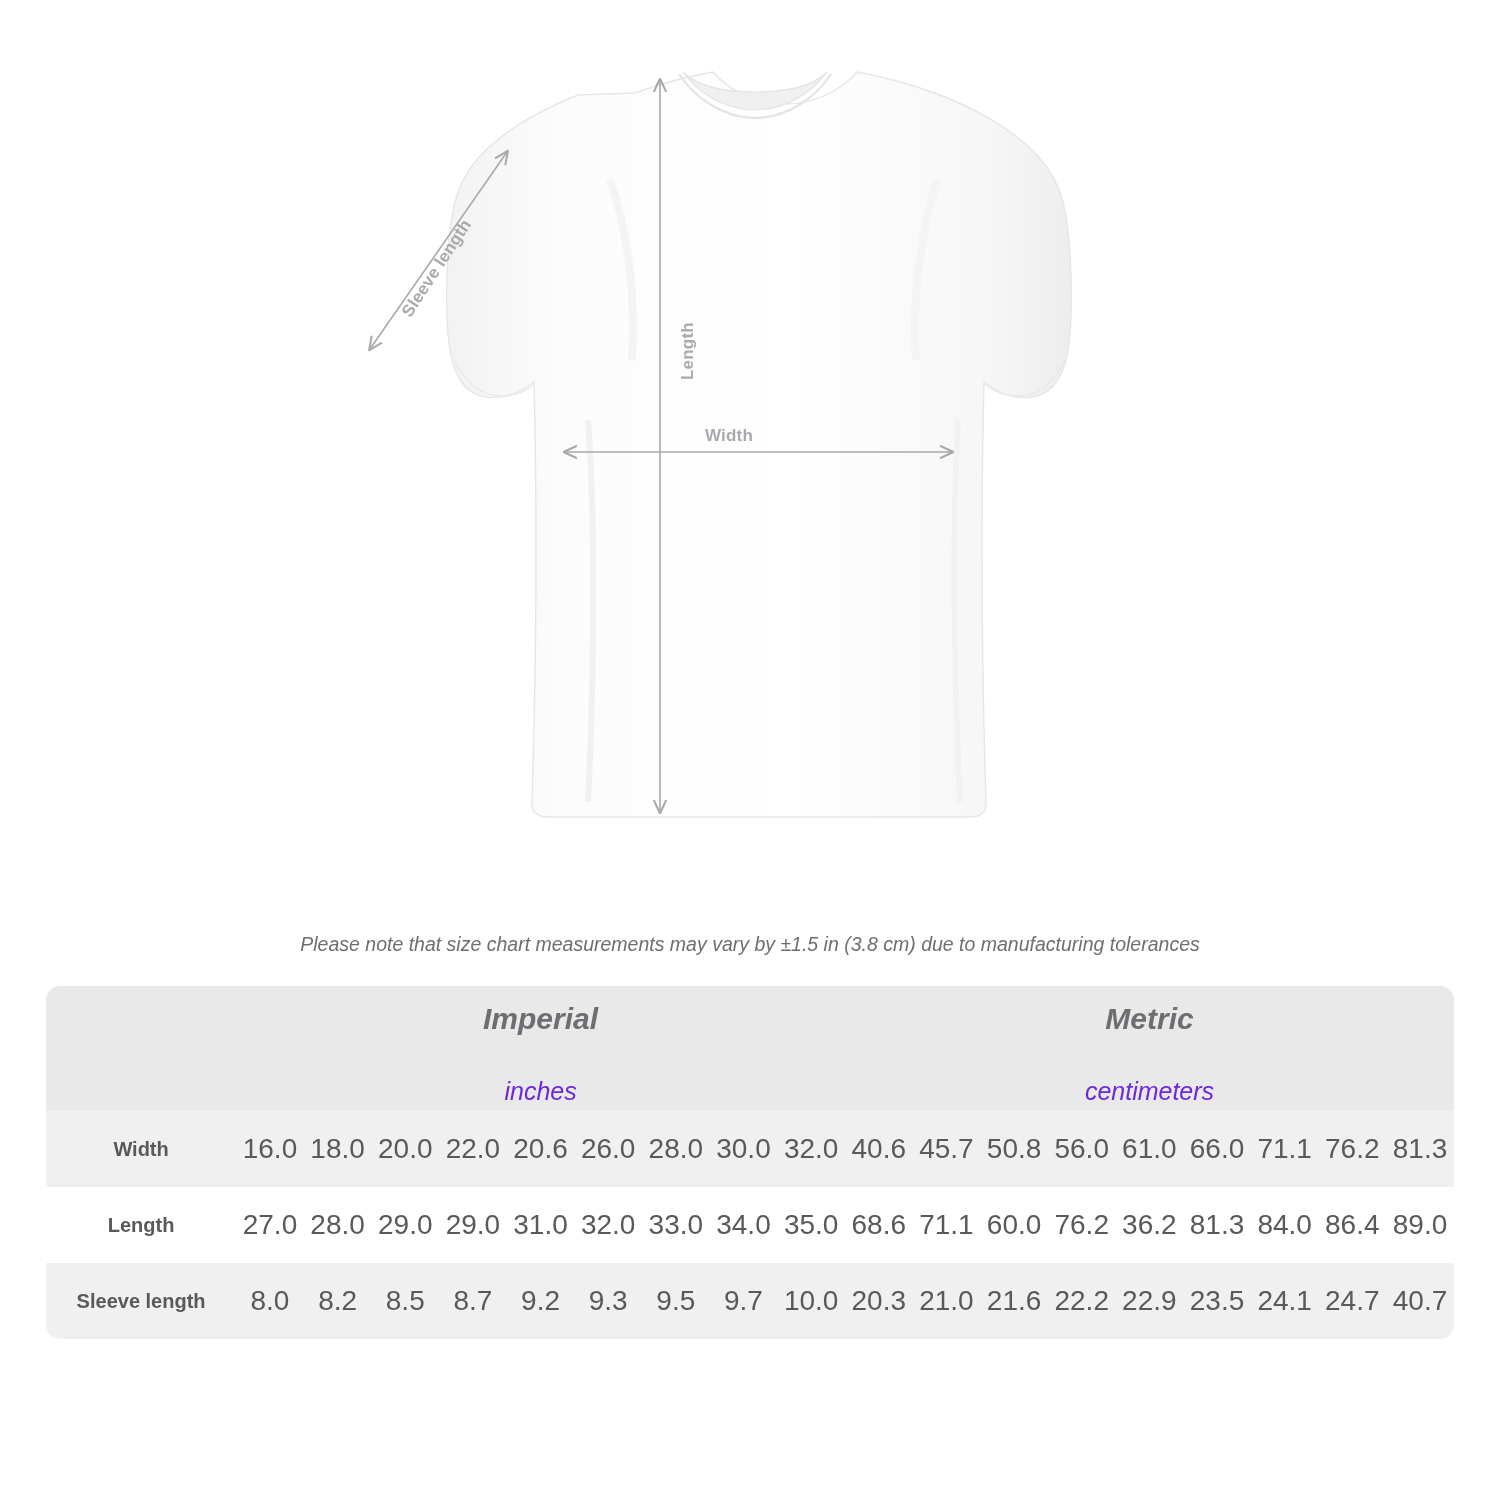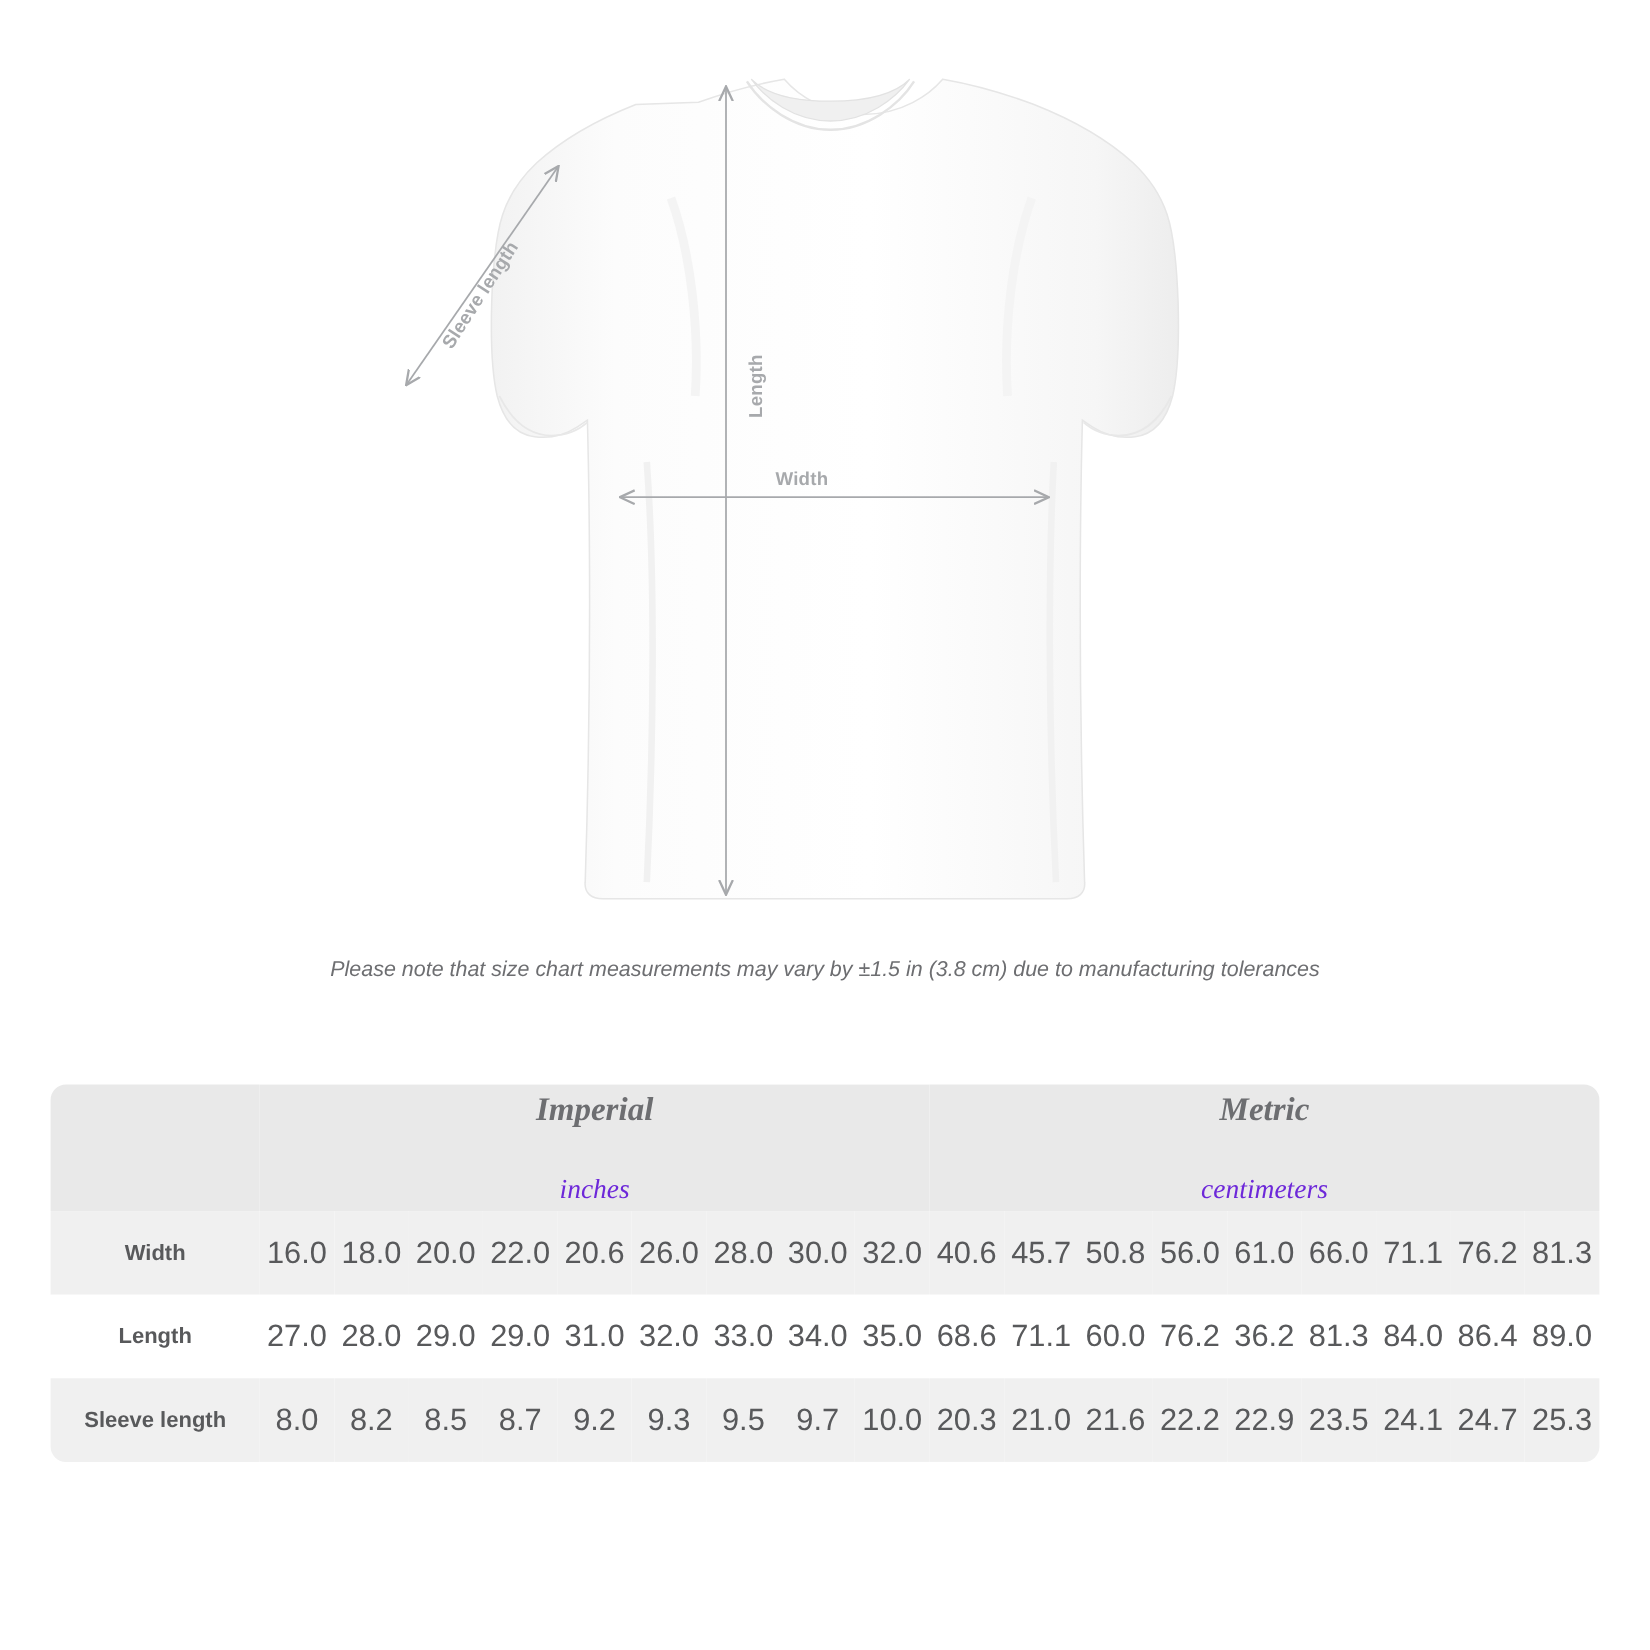--- a/index.html
+++ b/index.html
@@ -46,21 +46,21 @@
     transform-origin: left top;
   }
   .dim-label.diagonal {
     transform: rotate(-57deg);
     transform-origin: left top;
   }
 
   
   .note {
     position: absolute;
-    top: 870px;
+    top: 933px;
     left: 0;
     width: 1500px;
     text-align: center;
     font-style: italic;
     font-size: 19.5px;
     color: #6d6e71;
   }
 
   
   .table-wrap {
@@ -77,22 +77,21 @@
   }
   table.size-chart td, table.size-chart th {
     border: none;
     text-align: center;
     vertical-align: middle;
   }
 
   .unit-head {
     background: #e9e9e9;
     height: 108px;
-    padding-top: 6px;
-    font-family: Liberation Serif, serif;
+    padding-top: 16px;
   }
   .unit-head .unit-name {
     font-size: 30px;
     font-weight: bold;
     font-style: italic;
     color: #6d6e71;
     line-height: 1.15;
   }
   .unit-head .unit-sub {
     font-size: 25px;
@@ -294,17 +293,17 @@
         <td class="data-cell">9.7</td>
         <td class="data-cell">10.0</td>
         <td class="data-cell">20.3</td>
         <td class="data-cell">21.0</td>
         <td class="data-cell">21.6</td>
         <td class="data-cell">22.2</td>
         <td class="data-cell">22.9</td>
         <td class="data-cell">23.5</td>
         <td class="data-cell">24.1</td>
         <td class="data-cell">24.7</td>
-        <td class="data-cell">25.3</td>
+        <td class="data-cell">40.7</td>
       </tr>
     </tbody>
   </table>
 </div>
 
 </body></html>

